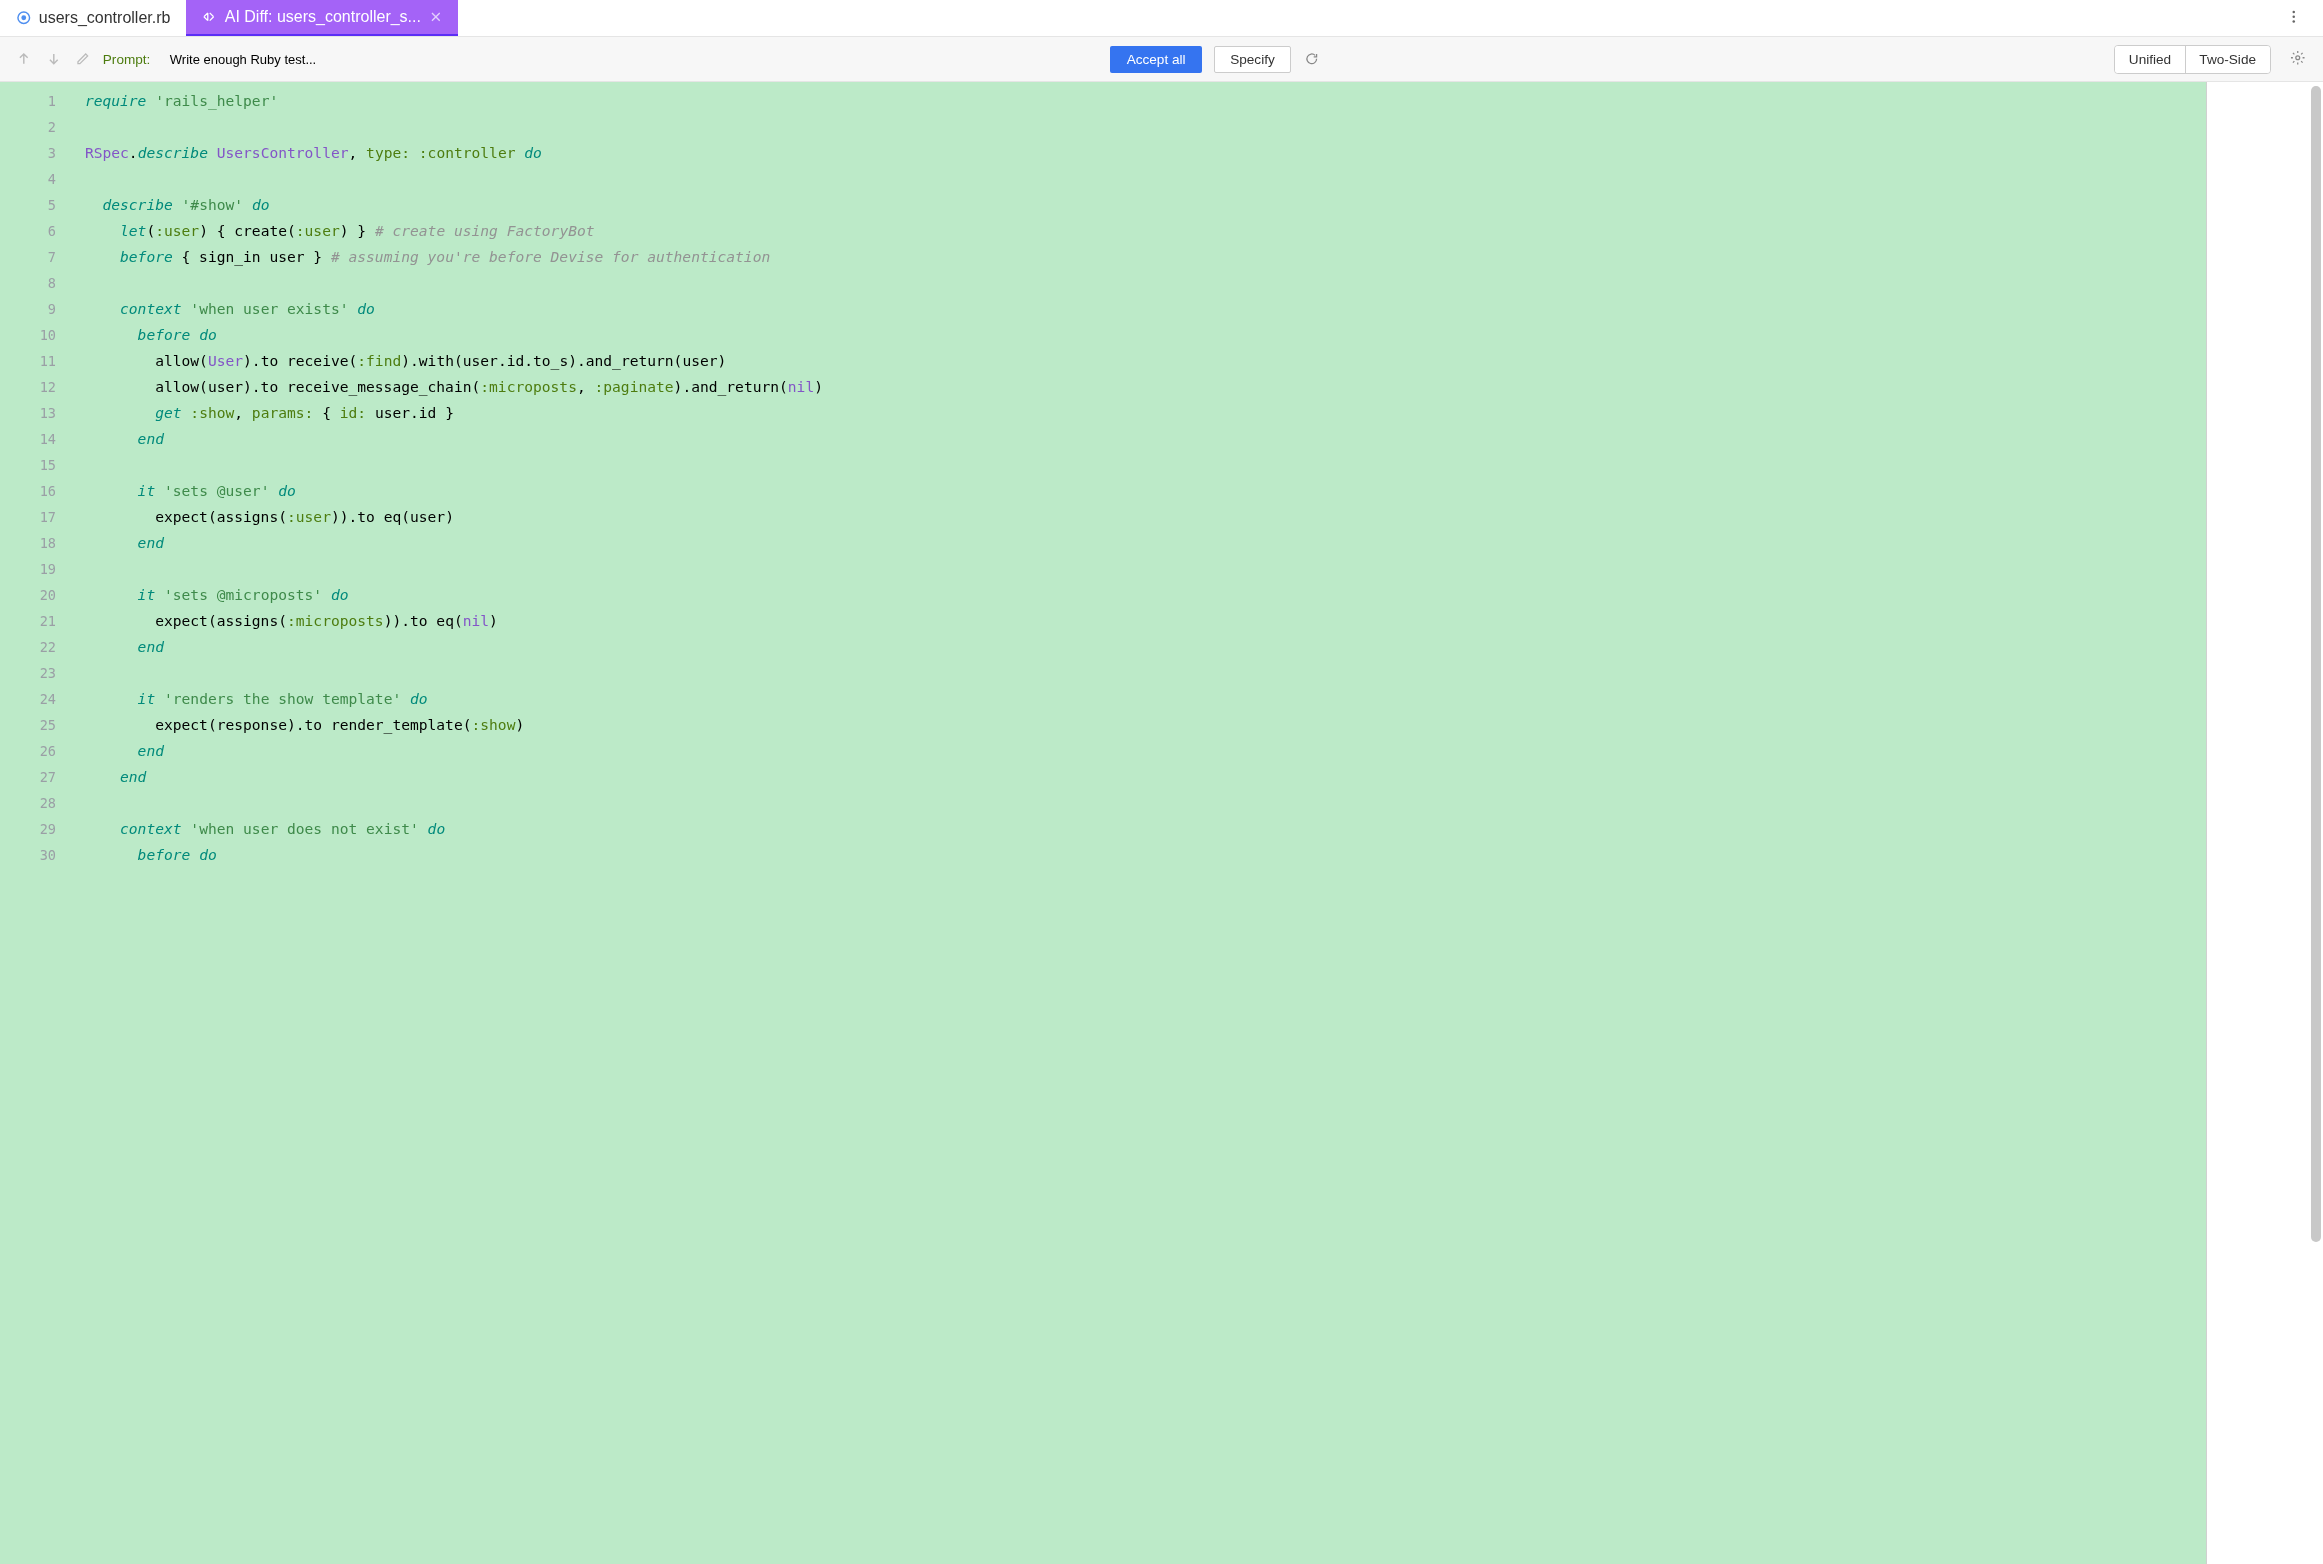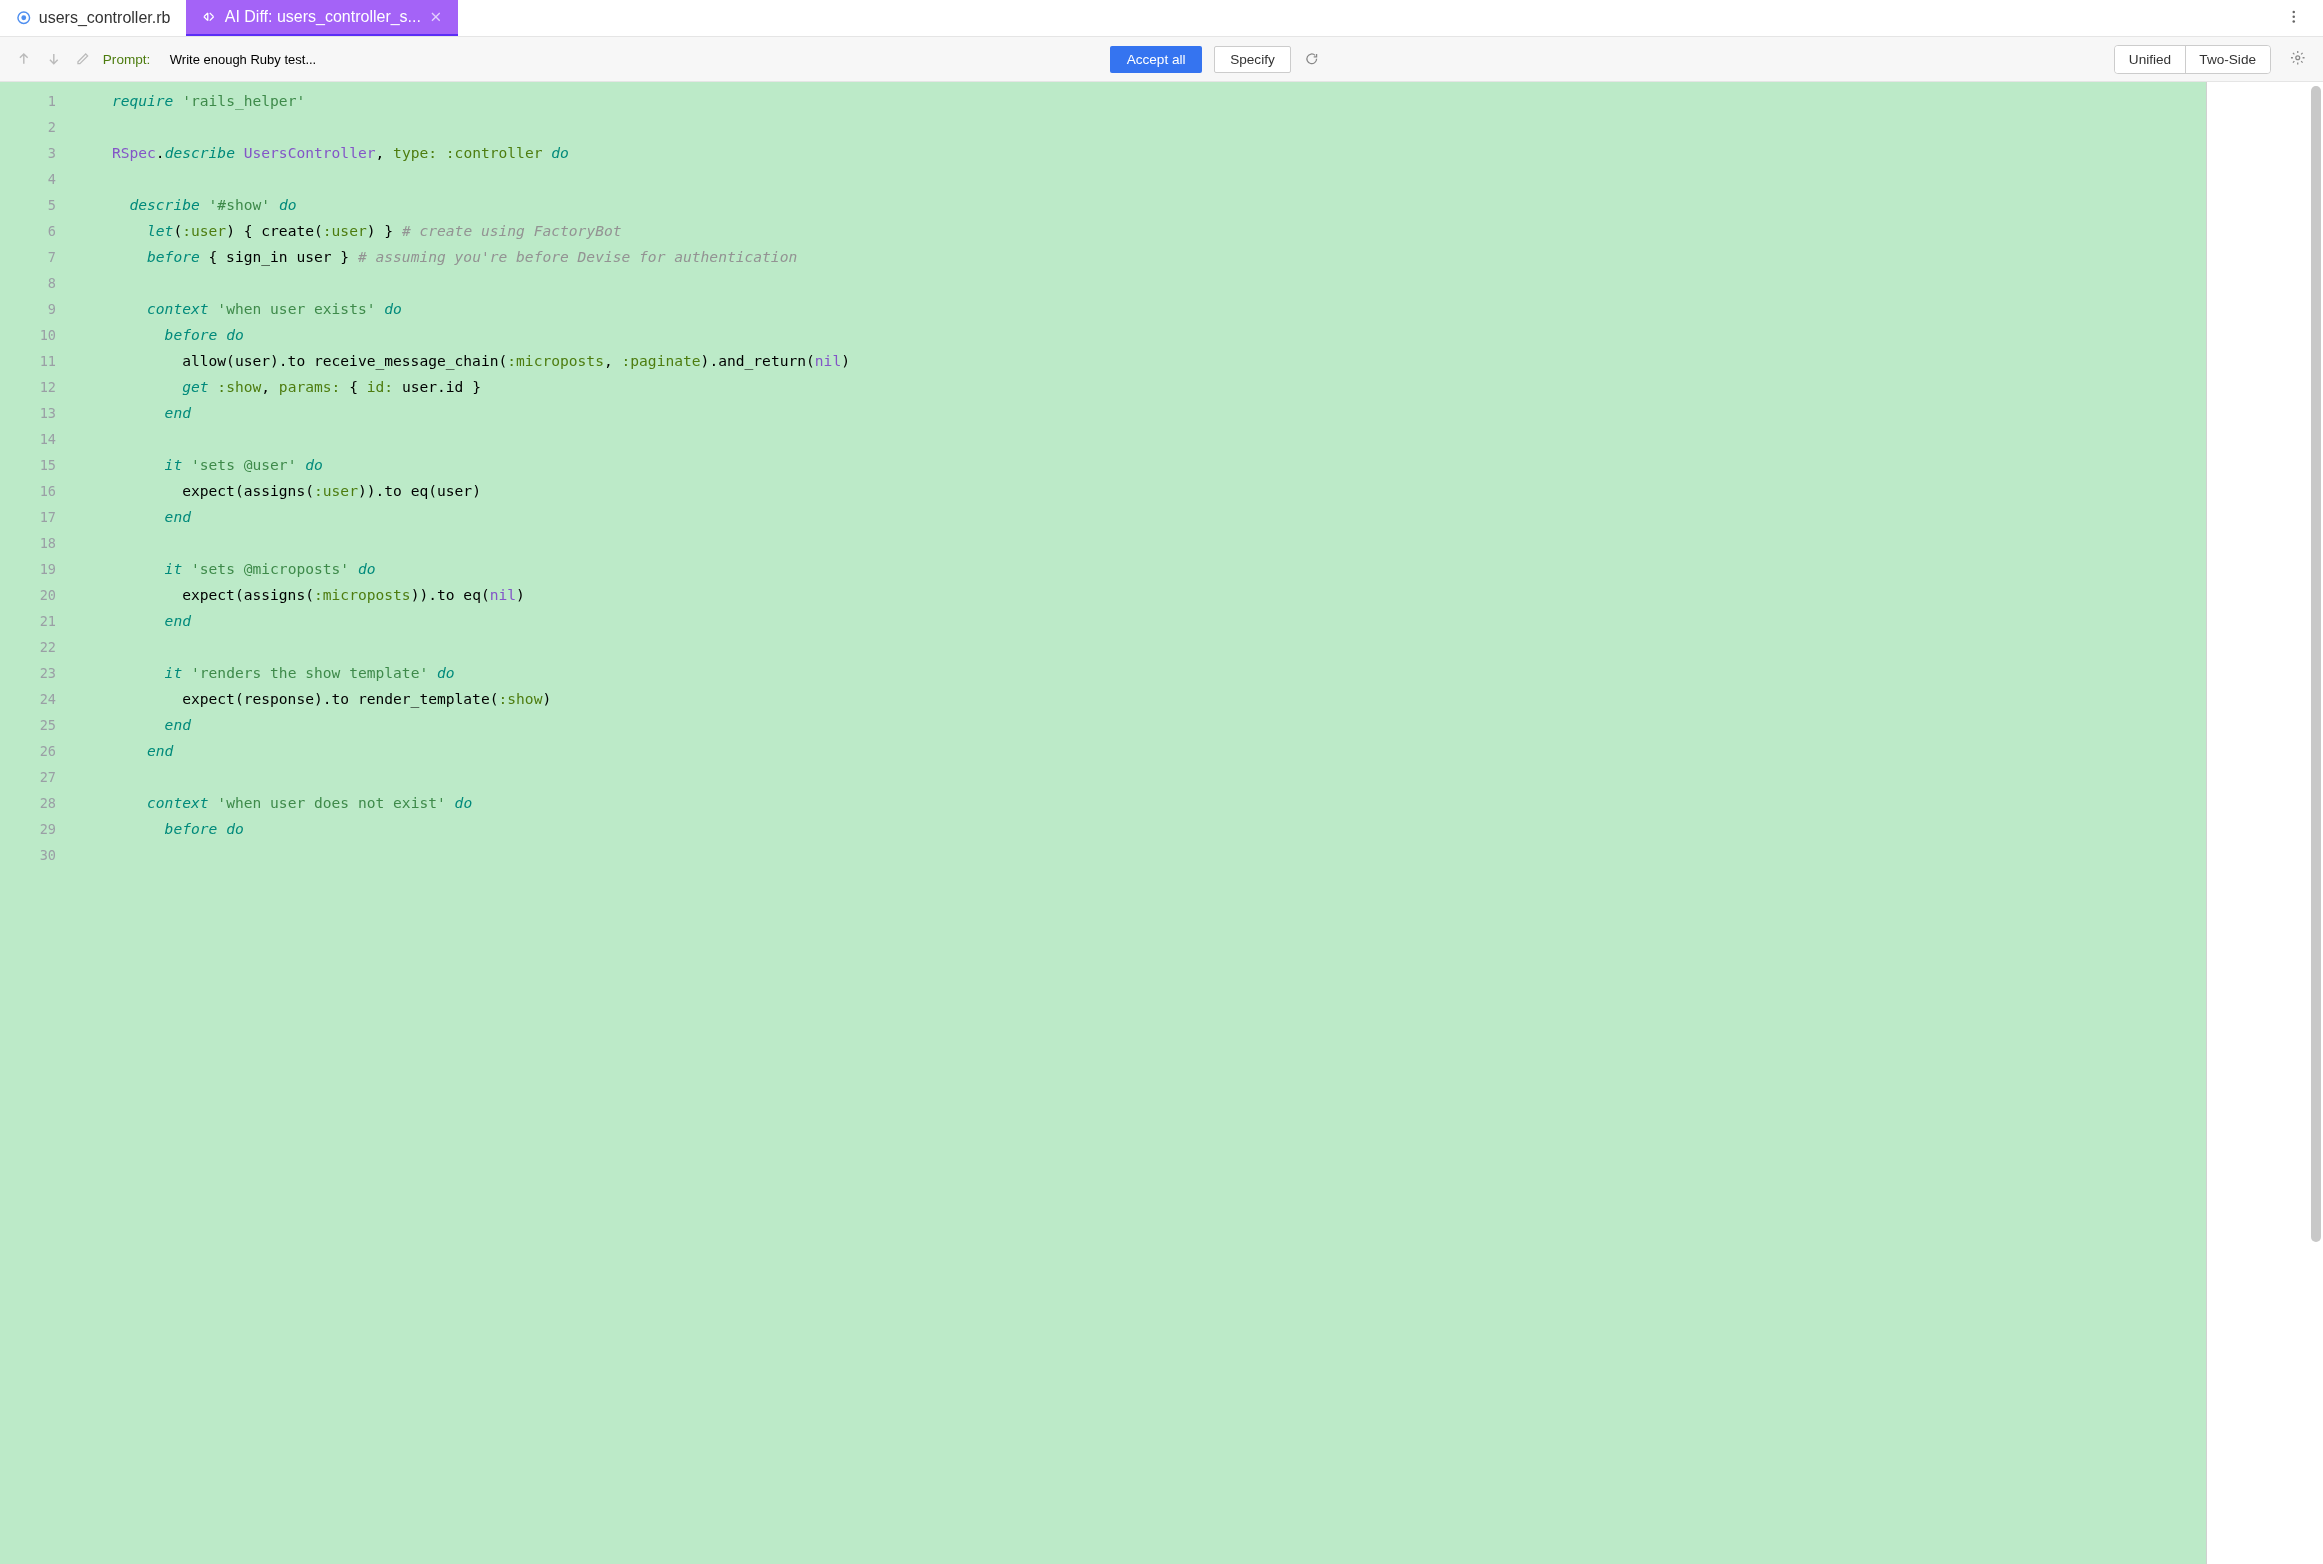--- a/index.html
+++ b/index.html
@@ -151,21 +151,20 @@
       font-size: 14.6px;
       overflow: hidden;
       border-right: 1px solid #d0d0d0;
       position: relative;
     }
     .code-line {
       height: 26px;
       line-height: 26px;
       white-space: pre;
       padding-left: 1.9px;
-      margin-left: 27px;
     }
     .right-margin {
       width: 116px;
       background: #fff;
       flex-shrink: 0;
       position: relative;
     }
     .scrollbar-track {
       position: absolute;
       right: 1.9px;
@@ -303,20 +302,21 @@
       <div class="code-line"><span class="kw">require</span><span> </span><span class="str">'rails_helper'</span></div>
       <div class="code-line"></div>
       <div class="code-line"><span class="cls">RSpec</span><span>.</span><span class="kw">describe</span><span> </span><span class="cls">UsersController</span><span>, </span><span class="sym">type:</span><span> </span><span class="sym">:controller</span><span> </span><span class="kw">do</span></div>
       <div class="code-line"></div>
       <div class="code-line"><span>  </span><span class="kw">describe</span><span> </span><span class="str">'#show'</span><span> </span><span class="kw">do</span></div>
       <div class="code-line"><span>    </span><span class="kw">let</span><span>(</span><span class="sym">:user</span><span>) { create(</span><span class="sym">:user</span><span>) } </span><span class="com"># create using FactoryBot</span></div>
       <div class="code-line"><span>    </span><span class="kw">before</span><span> { sign_in user } </span><span class="com"># assuming you're before Devise for authentication</span></div>
       <div class="code-line"></div>
       <div class="code-line"><span>    </span><span class="kw">context</span><span> </span><span class="str">'when user exists'</span><span> </span><span class="kw">do</span></div>
       <div class="code-line"><span>      </span><span class="kw">before</span><span> </span><span class="kw">do</span></div>
+      <div class="code-line"><span>        allow(</span><span class="cls">User</span><span>).to receive(</span><span class="sym">:find</span><span>).with(user.id.to_s).and_return(user)</span></div>
       <div class="code-line"><span>        allow(user).to receive_message_chain(</span><span class="sym">:microposts</span><span>, </span><span class="sym">:paginate</span><span>).and_return(</span><span class="nil">nil</span><span>)</span></div>
       <div class="code-line"><span>        </span><span class="kw">get</span><span> </span><span class="sym">:show</span><span>, </span><span class="sym">params:</span><span> { </span><span class="sym">id:</span><span> user.id }</span></div>
       <div class="code-line"><span>      </span><span class="kw">end</span></div>
       <div class="code-line"></div>
       <div class="code-line"><span>      </span><span class="kw">it</span><span> </span><span class="str">'sets @user'</span><span> </span><span class="kw">do</span></div>
       <div class="code-line"><span>        expect(assigns(</span><span class="sym">:user</span><span>)).to eq(user)</span></div>
       <div class="code-line"><span>      </span><span class="kw">end</span></div>
       <div class="code-line"></div>
       <div class="code-line"><span>      </span><span class="kw">it</span><span> </span><span class="str">'sets @microposts'</span><span> </span><span class="kw">do</span></div>
       <div class="code-line"><span>        expect(assigns(</span><span class="sym">:microposts</span><span>)).to eq(</span><span class="nil">nil</span><span>)</span></div>

